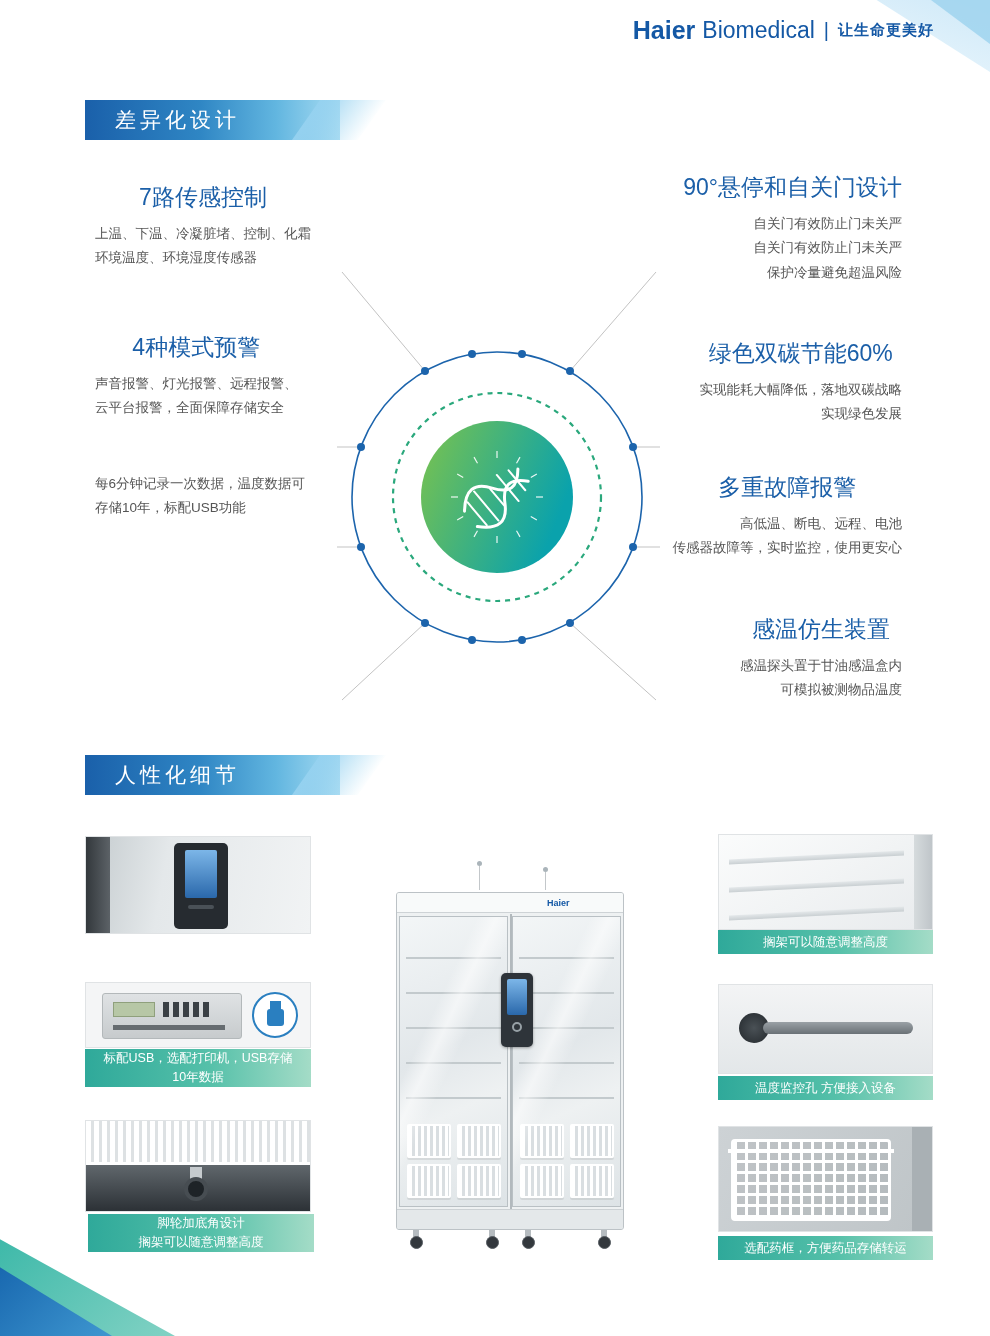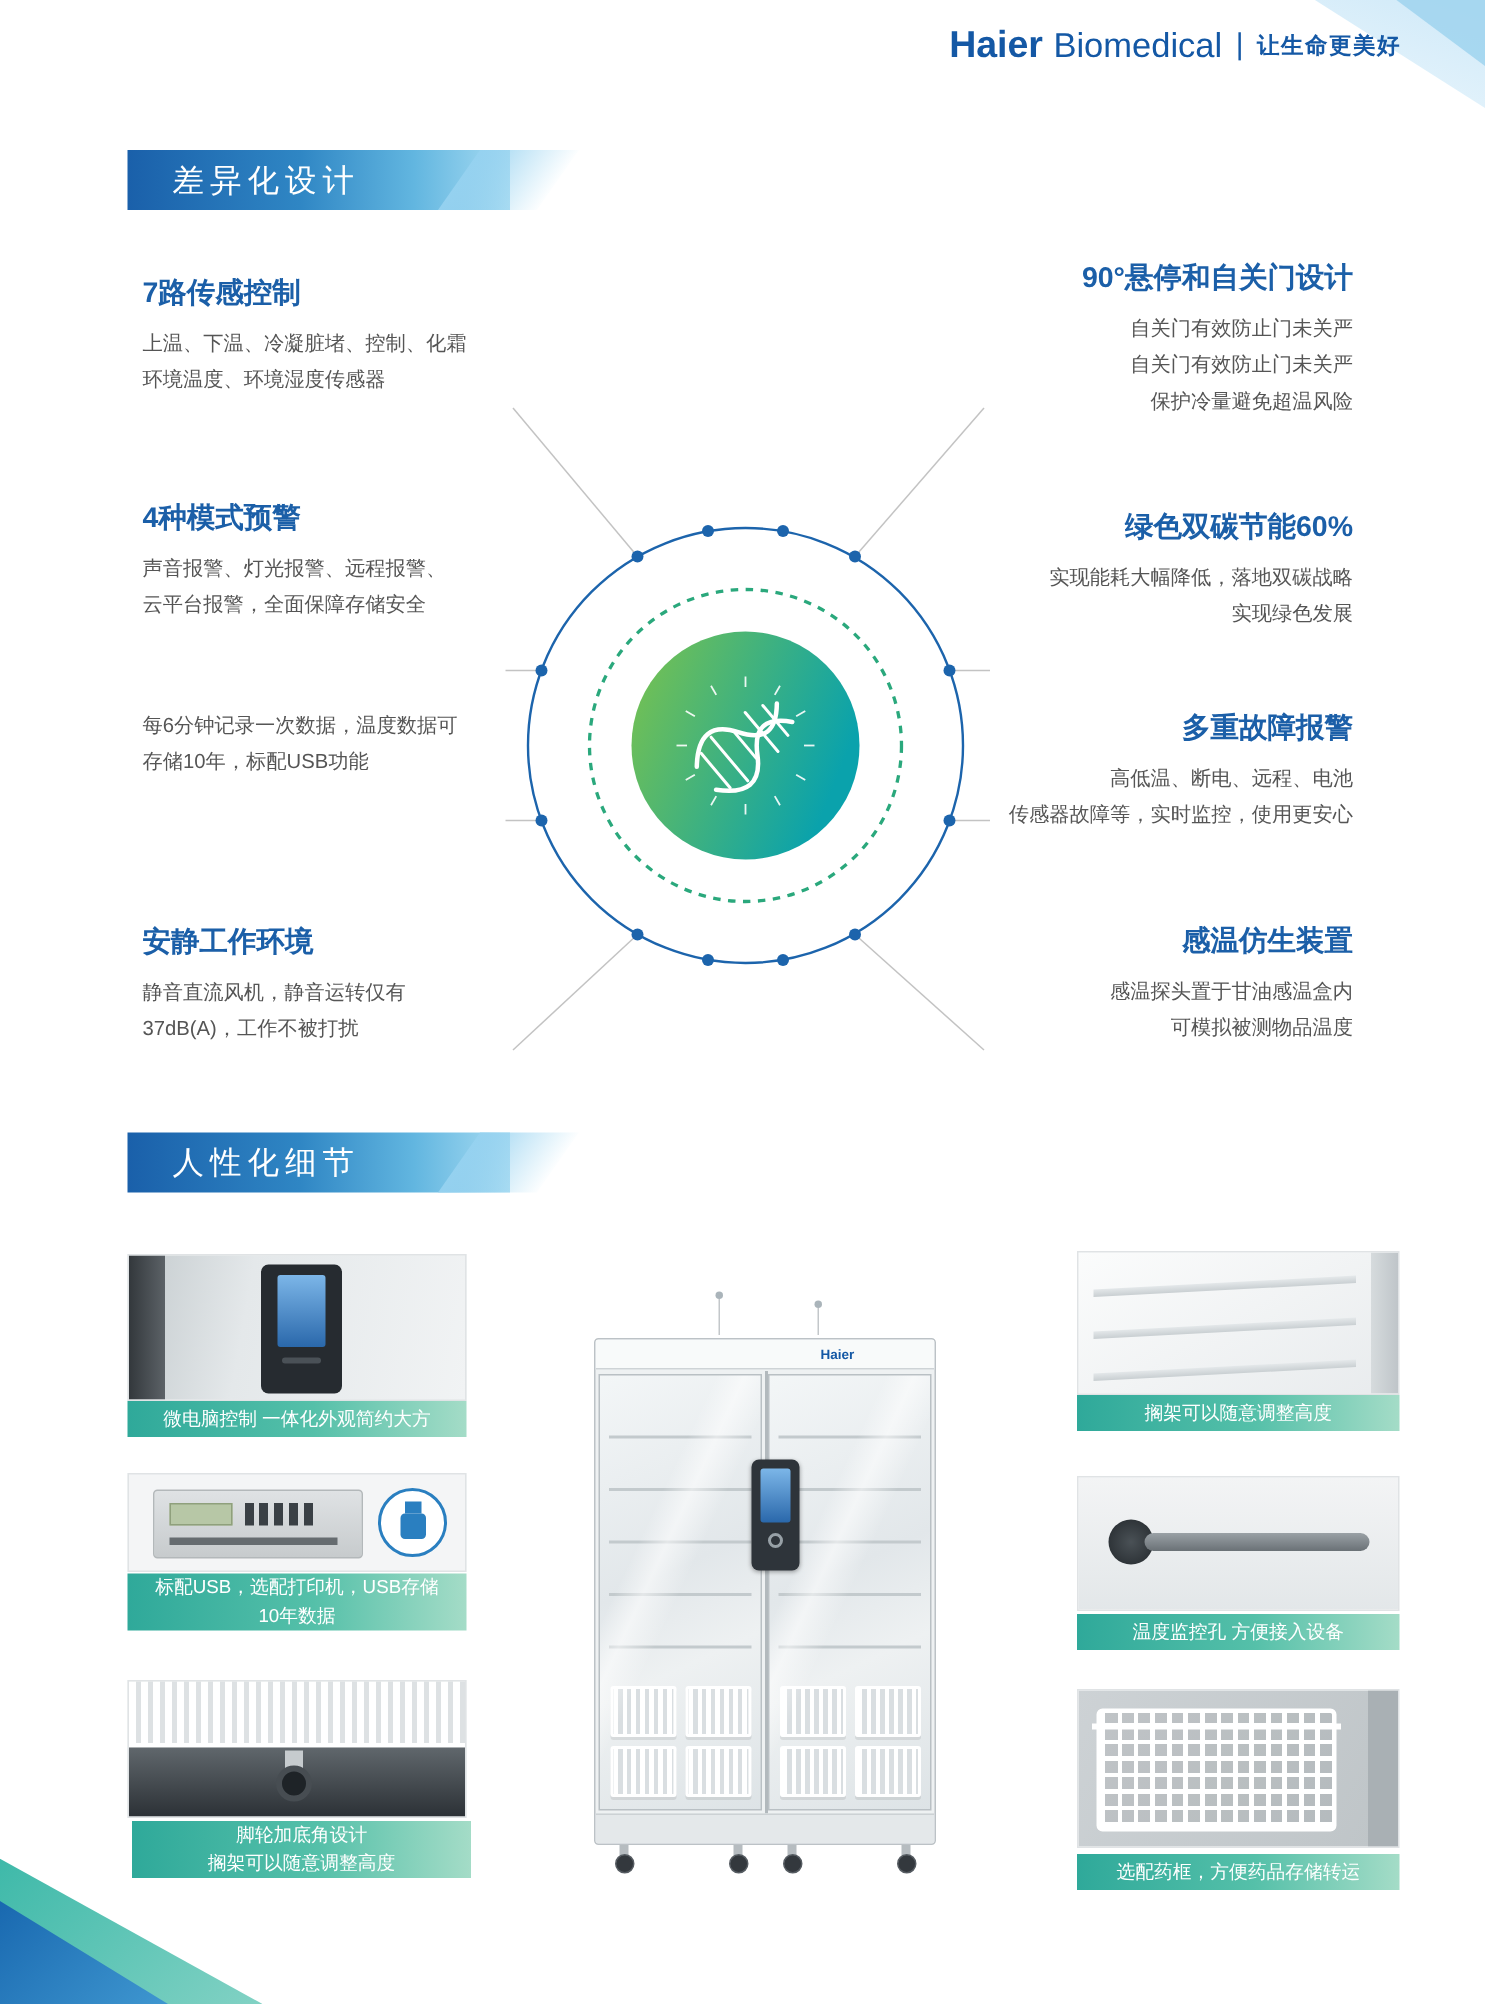--- a/index.html
+++ b/index.html
@@ -33,21 +33,21 @@
     padding-left:30px; color:#fff; font-size:21px; letter-spacing:4px;
     background:linear-gradient(90deg,#1a60aa 0%,#2f86c4 45%,#62b6e0 75%,#a8dcf2 100%); }
   .banner::after { content:""; position:absolute; right:-32px; top:0; width:66px; height:100%;
     background:linear-gradient(90deg,rgba(150,210,240,.95),rgba(230,247,253,.1));
     transform:skewX(-35deg); }
 
   
   .feat { white-space:nowrap; }
   .feat-l { left:95px; text-align:left; }
   .feat-r { right:88px; text-align:right; }
-  .feat-title { font-size:19px; font-weight:bold; color:#1b5fa8; margin-bottom:9px; }
+  .feat-title { font-size:23px; font-weight:normal; color:#1b5fa8; margin-bottom:9px;text-align:center; }
   .feat-line { font-size:13.5px; color:#555; line-height:1.8; }
 
   
   .photo { position:absolute; overflow:hidden; background:#eceeef; border:1px solid #e0e3e5; }
   .cap { position:absolute; display:flex; flex-direction:column; justify-content:center;
     text-align:center; color:#fff; font-size:12.5px; line-height:1.5;
     background:linear-gradient(90deg,#2fa99a 0%,#55c0a9 55%,#a4dcc7 100%); }
 
   
   .fridge-body { position:absolute; left:0; top:0; width:228px; height:338px;
@@ -105,25 +105,20 @@
   </div>
   <div class="abs feat feat-l" style="top:332px">
     <div class="feat-title">4种模式预警</div>
     <div class="feat-line">声音报警、灯光报警、远程报警、</div>
     <div class="feat-line">云平台报警，全面保障存储安全</div>
   </div>
   <div class="abs feat feat-l" style="top:472px">
     <div class="feat-line">每6分钟记录一次数据，温度数据可</div>
     <div class="feat-line">存储10年，标配USB功能</div>
   </div>
-  <div class="abs feat feat-l" style="top:615px">
-    <div class="feat-title">安静工作环境</div>
-    <div class="feat-line">静音直流风机，静音运转仅有</div>
-    <div class="feat-line">37dB(A)，工作不被打扰</div>
-  </div>
 
   <div class="abs feat feat-r" style="top:172px">
     <div class="feat-title">90°悬停和自关门设计</div>
     <div class="feat-line">自关门有效防止门未关严</div>
     <div class="feat-line">自关门有效防止门未关严</div>
     <div class="feat-line">保护冷量避免超温风险</div>
   </div>
   <div class="abs feat feat-r" style="top:338px">
     <div class="feat-title">绿色双碳节能60%</div>
     <div class="feat-line">实现能耗大幅降低，落地双碳战略</div>
@@ -212,23 +207,20 @@
     <span>人性化细节</span>
   </div>
 
   <div class="photo" style="left:85px;top:836px;width:226px;height:98px">
     <div class="abs" style="inset:0;background:linear-gradient(100deg,#c3cacd 0%,#e4e8ea 35%,#f1f3f4 100%)"></div>
     <div class="abs" style="left:0;top:0;width:24px;height:100%;background:linear-gradient(90deg,#33383c,#5c6267)"></div>
     <div class="abs" style="left:88px;top:6px;width:54px;height:86px;background:#262b30;border-radius:5px">
       <div style="margin:7px auto 0;width:32px;height:48px;border-radius:2px;background:linear-gradient(180deg,#7cb6e8,#2a68ab)"></div>
       <div style="margin:7px auto 0;width:26px;height:4px;background:#4a5157;border-radius:2px"></div>
     </div>
-  </div>
-  <div class="cap" style="left:85px;top:934px;width:226px;height:24px">
-    <div>微电脑控制 一体化外观简约大方</div>
   </div>
 
   <div class="photo" style="left:85px;top:982px;width:226px;height:66px;background:#f4f5f6">
     <div class="abs" style="left:16px;top:10px;width:140px;height:46px;background:linear-gradient(#dfe2e4,#c7cbcd);border:1px solid #b3b8ba;border-radius:3px">
       <div class="abs" style="left:10px;top:8px;width:42px;height:15px;background:#b7c7a6;border:1px solid #8fa07c"></div>
       <div class="abs" style="left:60px;top:8px;width:48px;height:15px;background:repeating-linear-gradient(90deg,#3a4045 0 6px,transparent 6px 10px)"></div>
       <div class="abs" style="left:10px;top:31px;width:112px;height:5px;background:#666c70"></div>
     </div>
     <div class="abs" style="right:12px;top:9px;width:46px;height:46px;border-radius:50%;background:#fff;border:2px solid #2a7fc0">
       <div style="margin:7px auto 0;width:11px;height:8px;background:#2a7fc0"></div>

